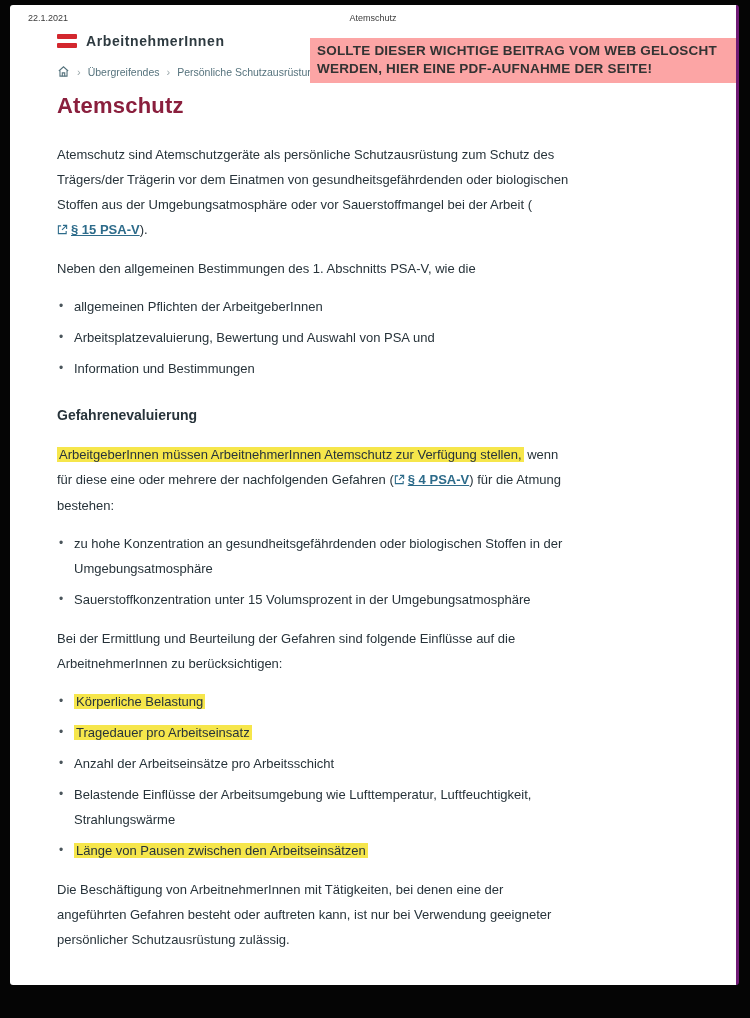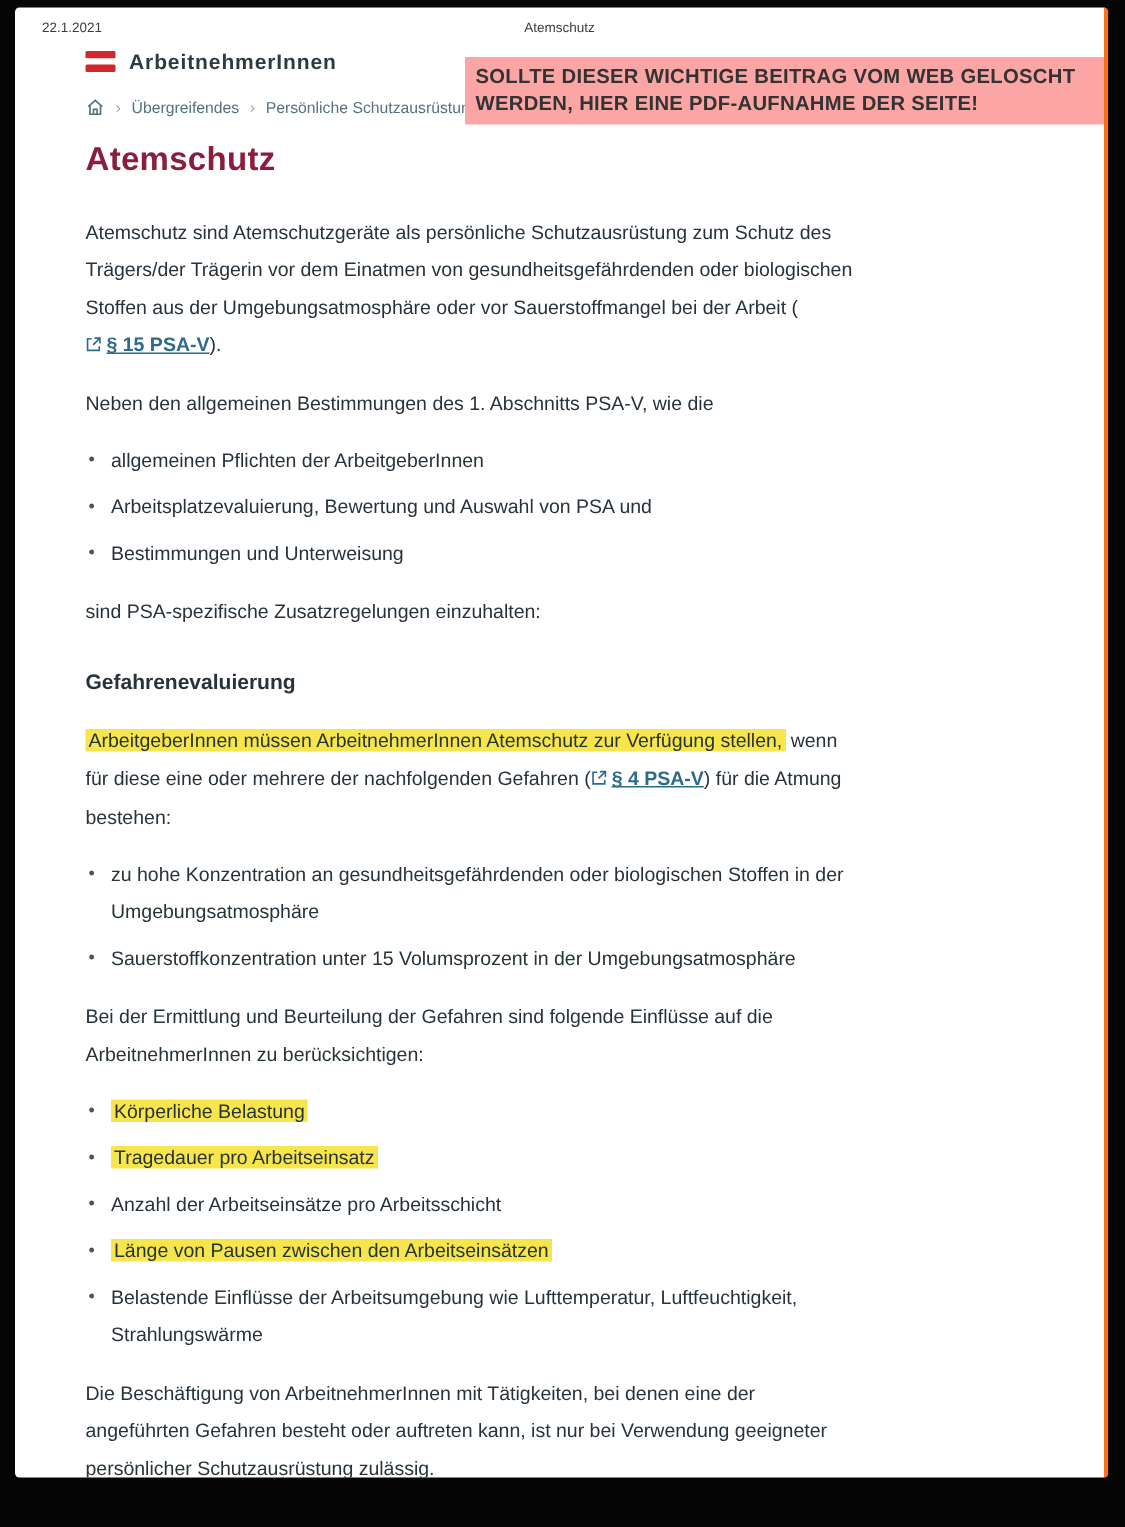--- a/index.html
+++ b/index.html
@@ -9,21 +9,21 @@
     font-family:"Liberation Sans", sans-serif;
     color:#27333a;
     position:relative;
     overflow:hidden;
   }
   .page {
     position:absolute; left:10px; top:5px;
     width:729px; height:980px;
     background:#ffffff;
     border-radius:3px;
-    border-right:3px solid #f97316;
+    border-right:3px solid #701a75;
     overflow:hidden;
   }
   
   .print-date {
     position:absolute; left:18px; top:8px;
     font-size:9px; color:#3c3c3c;
   }
   .print-title {
     position:absolute; left:0; right:0; top:8px;
     text-align:center; font-size:9px; color:#3c3c3c;
@@ -126,44 +126,43 @@
               <path d="M4.5 2 H1.5 V10.5 H10 V7.5"></path>
               <path d="M6.5 1.5 H10.5 V5.5"></path>
               <path d="M10.5 1.5 L5.5 6.5"></path>
             </svg></span><span>§ 15 PSA-V</span></a><span>).</span></p>
 
     <p>Neben den allgemeinen Bestimmungen des 1. Abschnitts PSA-V, wie die</p>
 
     <ul class="plain">
       <li>allgemeinen Pflichten der ArbeitgeberInnen</li>
       <li>Arbeitsplatzevaluierung, Bewertung und Auswahl von PSA und</li>
-      <li>Bestimmungen und Unterweisung</li>
+      <li>Information und Bestimmungen</li>
     </ul>
 
-    <p>sind PSA-spezifische Zusatzregelungen einzuhalten:</p>
 
     <h2 class="section-heading">Gefahrenevaluierung</h2>
 
     <p><span class="hl">ArbeitgeberInnen müssen ArbeitnehmerInnen Atemschutz zur Verfügung stellen,</span><span> wenn für diese eine oder mehrere der nachfolgenden Gefahren (</span><a class="textlink"><span class="extlink-icon"><svg width="11" height="11" viewBox="0 0 12 12" fill="none" stroke="#2d6b8a" stroke-width="1.2">
               <path d="M4.5 2 H1.5 V10.5 H10 V7.5"></path>
               <path d="M6.5 1.5 H10.5 V5.5"></path>
               <path d="M10.5 1.5 L5.5 6.5"></path>
             </svg></span><span>§ 4 PSA-V</span></a><span>) für die Atmung bestehen:</span></p>
 
     <ul class="plain">
       <li>zu hohe Konzentration an gesundheitsgefährdenden oder biologischen Stoffen in der Umgebungsatmosphäre</li>
       <li>Sauerstoffkonzentration unter 15 Volumsprozent in der Umgebungsatmosphäre</li>
     </ul>
 
     <p>Bei der Ermittlung und Beurteilung der Gefahren sind folgende Einflüsse auf die ArbeitnehmerInnen zu berücksichtigen:</p>
 
     <ul class="plain">
       <li><span class="hl">Körperliche Belastung</span></li>
       <li><span class="hl">Tragedauer pro Arbeitseinsatz</span></li>
       <li>Anzahl der Arbeitseinsätze pro Arbeitsschicht</li>
+      <li>Belastende Einflüsse der Arbeitsumgebung wie Lufttemperatur, Luftfeuchtigkeit, Strahlungswärme</li>
       <li><span class="hl">Länge von Pausen zwischen den Arbeitseinsätzen</span></li>
-      <li>Belastende Einflüsse der Arbeitsumgebung wie Lufttemperatur, Luftfeuchtigkeit, Strahlungswärme</li>
     </ul>
 
     <p>Die Beschäftigung von ArbeitnehmerInnen mit Tätigkeiten, bei denen eine der angeführten Gefahren besteht oder auftreten kann, ist nur bei Verwendung geeigneter persönlicher Schutzausrüstung zulässig.</p>
 
   </article>
 </div>
 
 </body></html>

